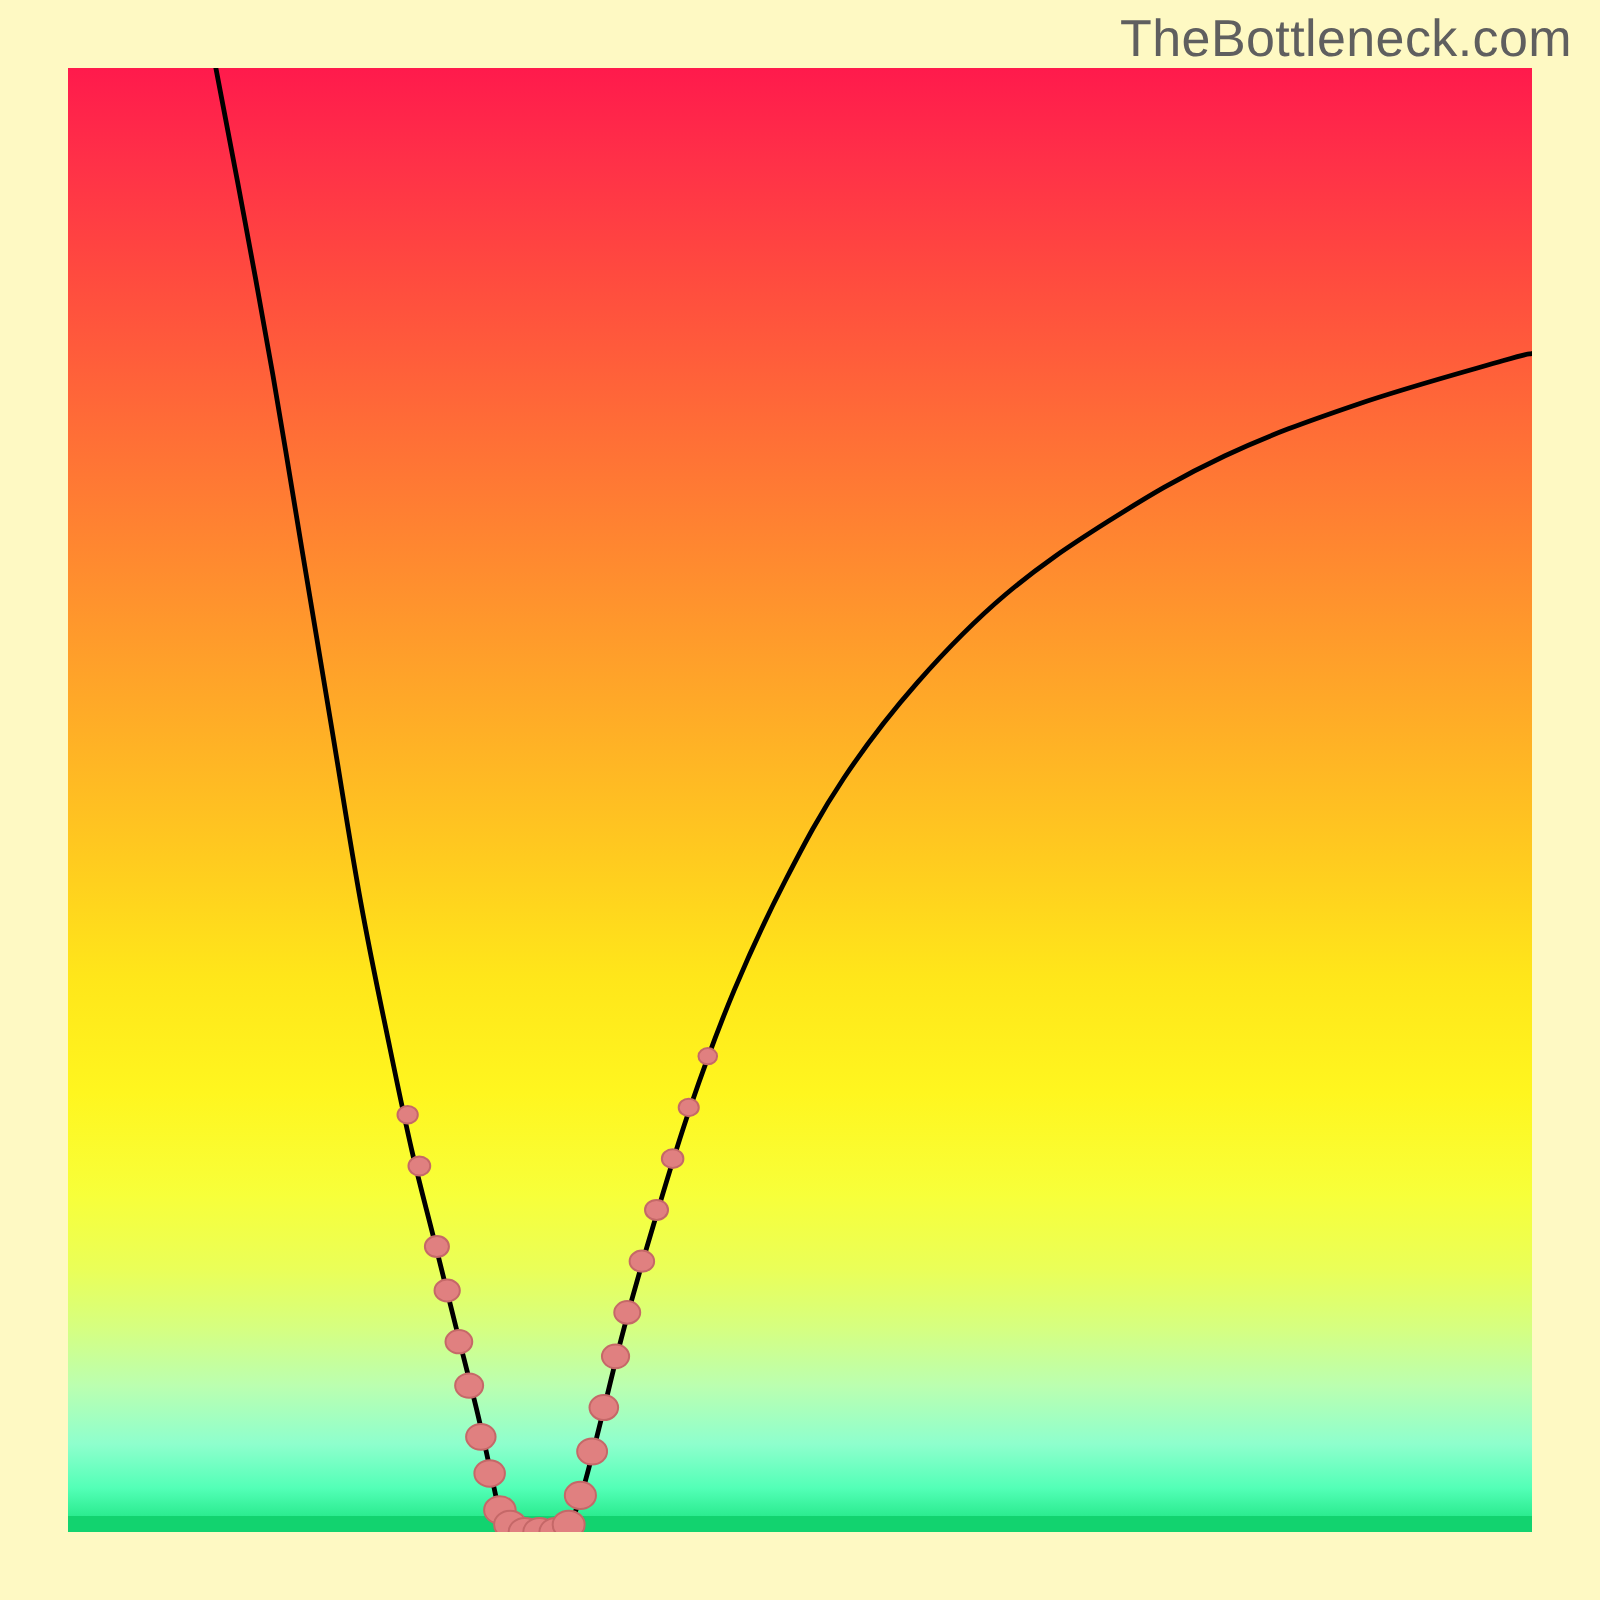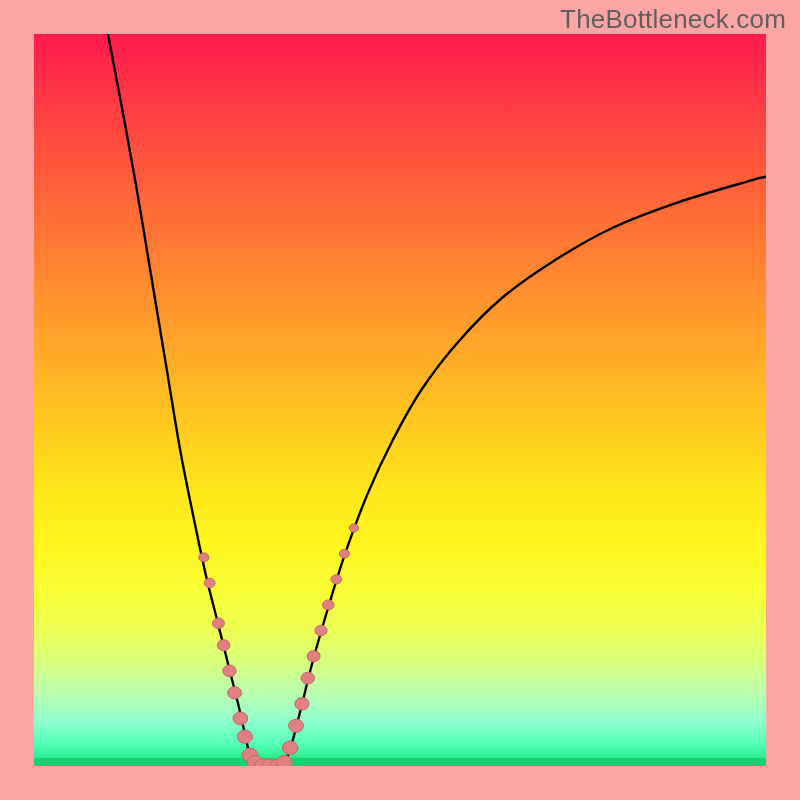--- a/index.html
+++ b/index.html
@@ -1,21 +1,21 @@
 <!DOCTYPE html>
 <html><head>
 <meta charset="utf-8">
 <style>
   * { margin: 0; padding: 0; box-sizing: border-box; }
   html, body { width: 800px; height: 800px; overflow: hidden; background: #000; }
   .frame {
     position: relative;
     width: 800px;
     height: 800px;
-    background: #fca5a5;
+    background: #fef9c3;
   }
   .watermark {
     position: absolute;
     top: 4px;
     right: 14px;
     font-family: Arial, Helvetica, sans-serif;
     font-size: 26px;
     color: #5f5f5f;
     letter-spacing: 0.2px;
     z-index: 6;

